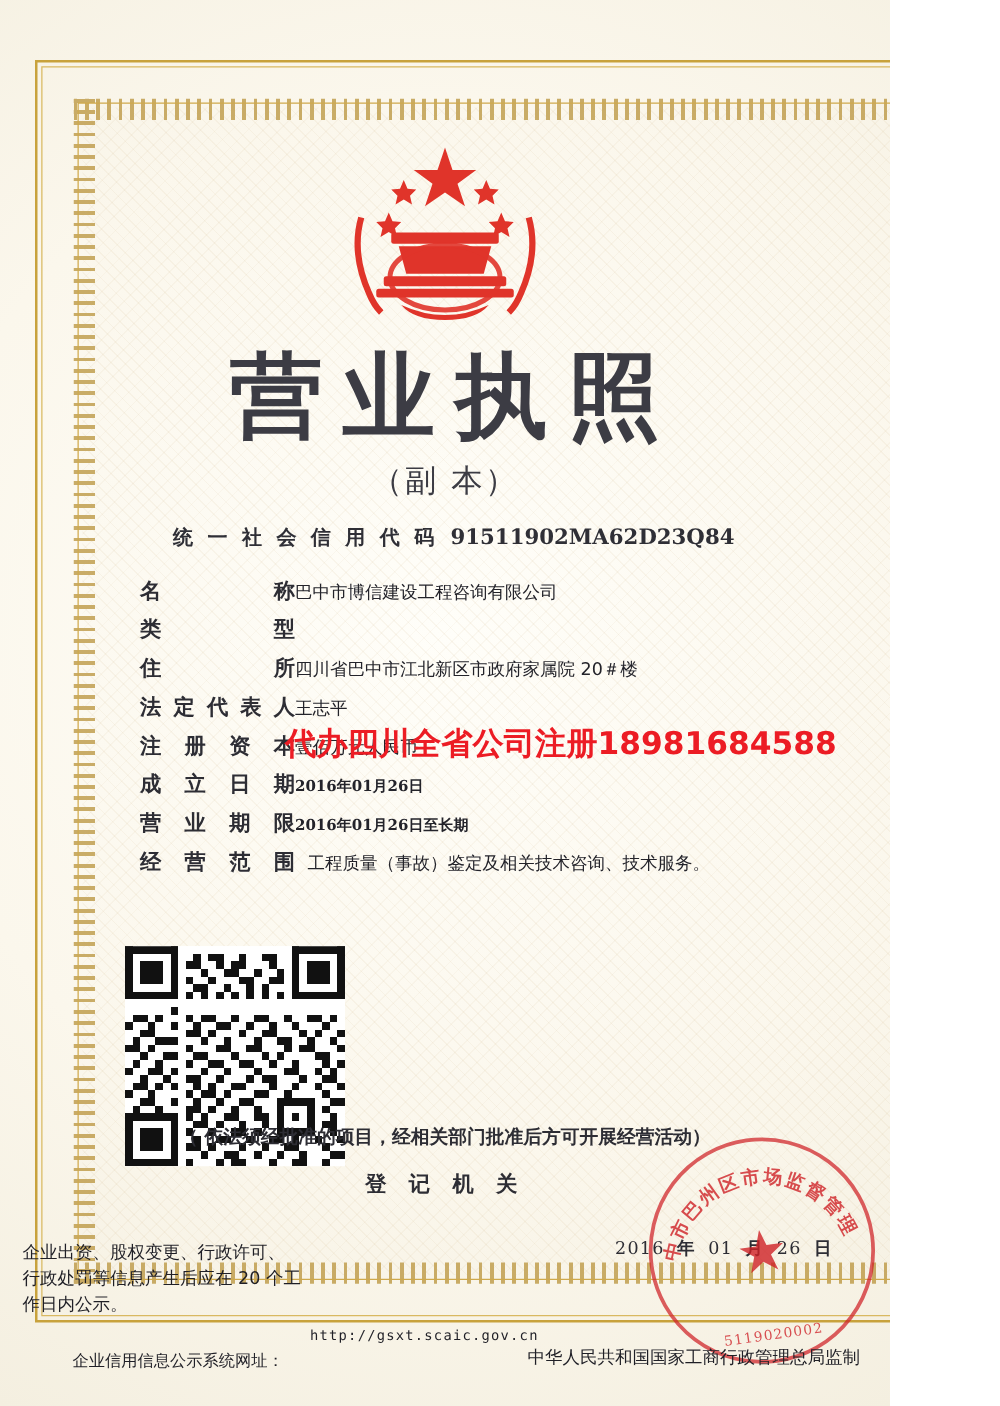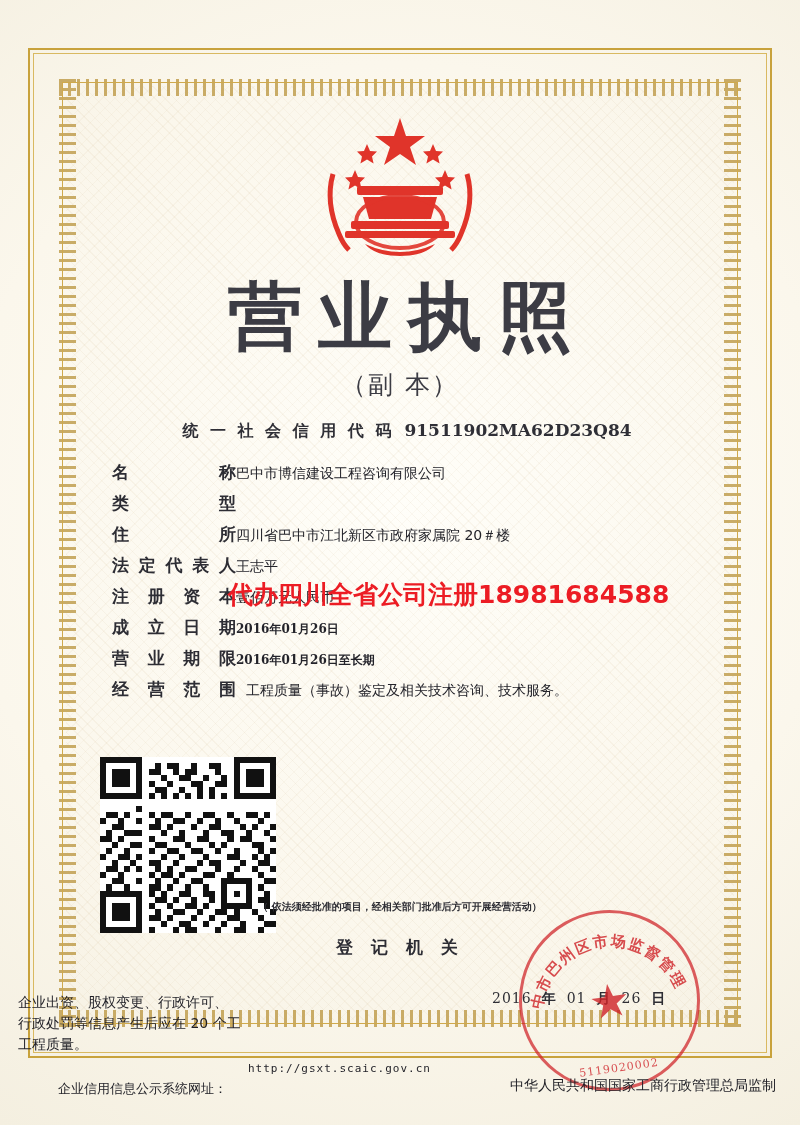--- a/index.html
+++ b/index.html
@@ -10,21 +10,21 @@
   body {
     width: 800px;
     height: 1125px;
     font-family: "Liberation Sans", sans-serif;
     overflow: hidden;
   }
 
   
   .cert {
     position: relative;
-    width: 800px;
+    width: 712px;
     height: 1125px;
     background: #fdfbf4;
     background-image:
       radial-gradient(circle at 50% 45%, #fffef9 0%, #fbf7ec 60%, #f4efe0 100%);
     overflow: hidden;
   }
 
   
   .frame-outer {
     position: absolute;
@@ -191,21 +191,21 @@
     height: 176px;
     background: #ffffff;
   }
 
   
   .note-line {
     position: absolute;
     left: 0; right: 0;
     text-align: center;
     font-family: "DejaVu Sans", "Liberation Sans", sans-serif;
-    font-size: 10px;
+    font-size: 15px;
     font-weight: bold;
     color: #2d2d34;
   }
   .note-approval { top: 900px; }
   .note-registrar { top: 936px; letter-spacing: 6px; font-size: 17px; }
 
   
   .date-line {
     position: absolute;
     top: 990px;
@@ -651,20 +651,20 @@
         <textPath href="#arcPath" startOffset="50%" text-anchor="middle">巴中市巴州区市场监督管理局</textPath>
       </text>
     </svg>
     <div class="star">★</div>
     <div class="seal-bottom">5119020002</div>
   </div>
 
   <div class="footer-left">
     <div>企业出资、股权变更、行政许可、</div>
     <div>行政处罚等信息产生后应在 20 个工</div>
-    <div>工程质量。</div>
+    <div>作日内公示。</div>
   </div>
 
   <div class="footer-sys">企业信用信息公示系统网址：</div>
   <div class="footer-url">http://gsxt.scaic.gov.cn</div>
   <div class="footer-right">中华人民共和国国家工商行政管理总局监制</div>
 
 </div>
 
 </body></html>

